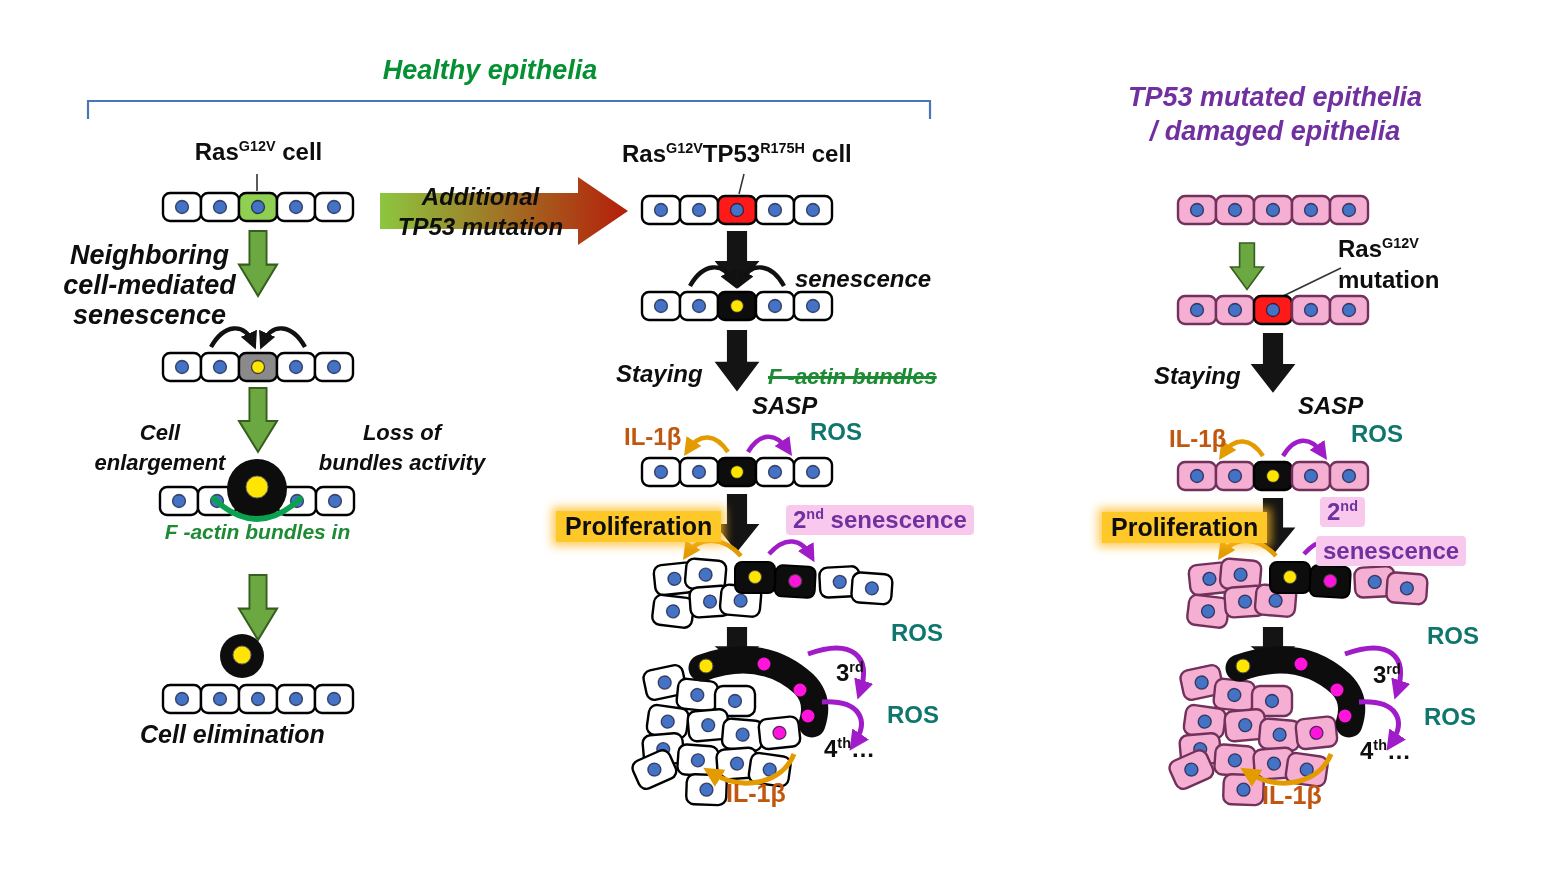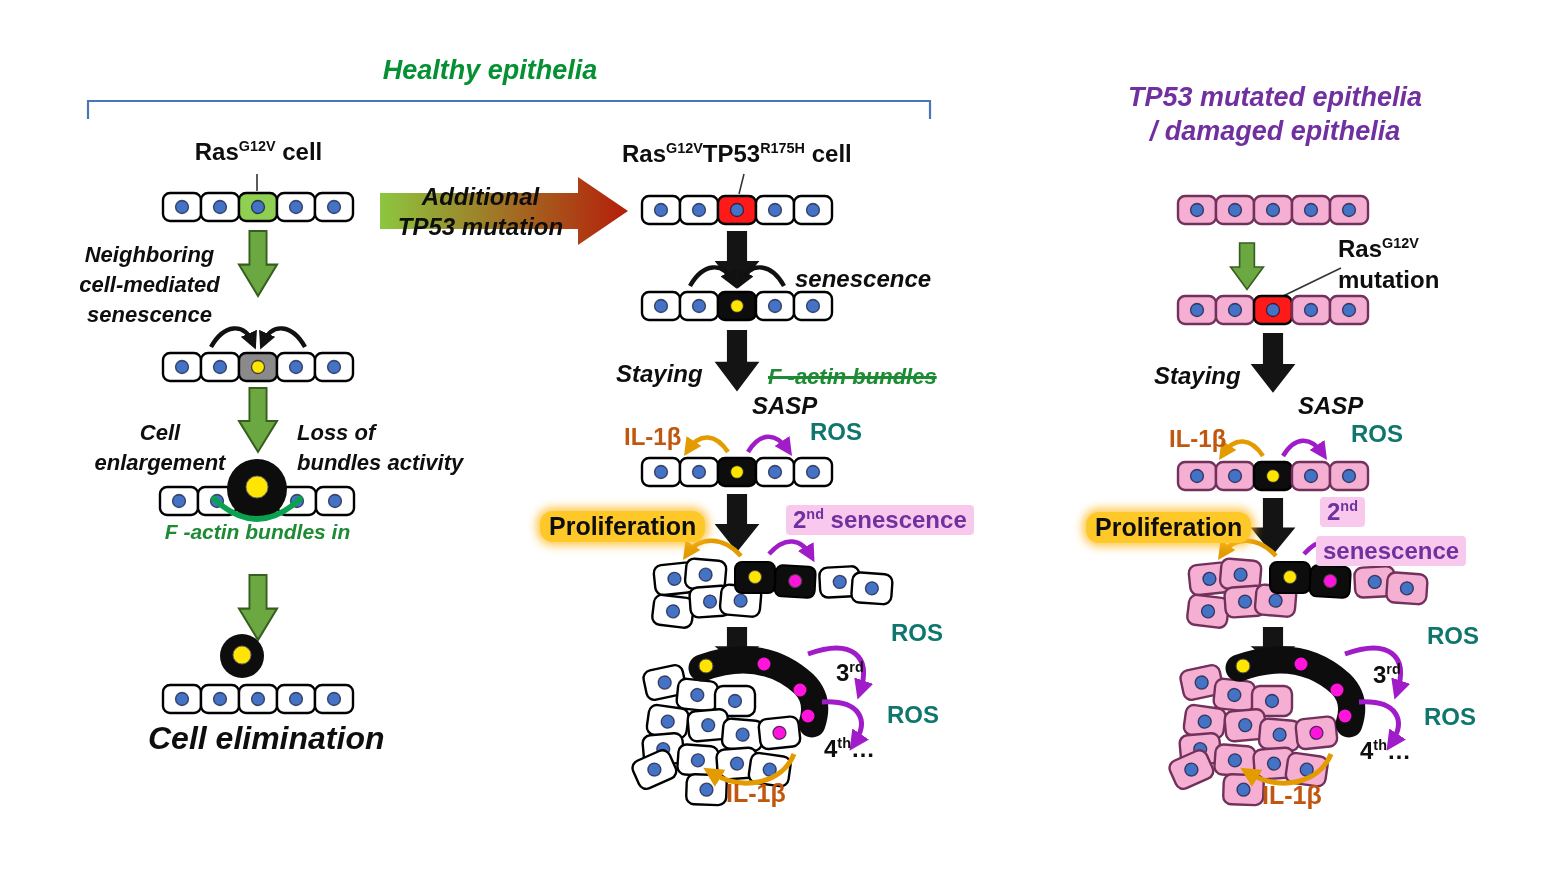--- a/index.html
+++ b/index.html
@@ -8,21 +8,21 @@
   .canvas { position:relative; width:1557px; height:876px; background:#ffffff; overflow:hidden; }
   .gfx { position:absolute; left:0; top:0; }
   .lbl { position:absolute; font-weight:700; color:#0e0e0e; white-space:nowrap; font-family:"Liberation Sans", sans-serif; }
   .it { font-style:italic; }
   .green { color:#059033; }
   .purple { color:#7030A0; }
   .brown { color:#C1570F; }
   .teal { color:#0f766e;margin-left:34px; }
   .dkgreen { color:#1E8B34; }
   .strike { text-decoration:line-through; text-decoration-thickness:2.5px; }
-  .hl-yellow { background:#FFC829; padding:1px 9px; border-radius:13px; box-shadow:0 0 9px 4px rgba(255,185,35,.75); }
+  .hl-yellow { background:#FFC829; padding:1px 9px; border-radius:0; box-shadow:0 0 9px 4px rgba(255,185,35,.75);margin-left:16px; }
   .hl-pink { background:#F8C9EC; padding:1px 7px; border-radius:4px; }
   sup { font-size:.6em; font-weight:700; }
 </style>
 </head>
 <body>
 
 <div class="canvas">
 
 <svg class="gfx" width="1557" height="876" viewBox="0 0 1557 876">
   <style>
@@ -286,41 +286,41 @@
 
 <div class="lbl it green" style="left:325px;top:55px;width:330px;text-align:center;font-size:27px">Healthy epithelia</div>
 
 <div class="lbl it purple" style="left:1085px;top:80px;width:380px;text-align:center;font-size:27px;line-height:34px">
   <div>TP53 mutated epithelia</div>
   <div>/ damaged epithelia</div>
 </div>
 
 <div class="lbl" style="left:176px;top:138px;width:165px;text-align:center;font-size:24px"><span>Ras</span><sup>G12V</sup><span> cell</span></div>
 
-<div class="lbl it" style="left:52px;top:240px;width:195px;text-align:center;font-size:22px;line-height:30px">
+<div class="lbl it" style="left:52px;top:240px;width:195px;text-align:center;font-size:27px;line-height:30px">
   <div>Neighboring</div>
   <div>cell-mediated</div>
   <div>senescence</div>
 </div>
 
 <div class="lbl it" style="left:80px;top:418px;width:160px;text-align:center;font-size:22px;line-height:30px">
   <div>Cell</div>
   <div>enlargement</div>
 </div>
 
-<div class="lbl it" style="left:297px;top:418px;width:210px;text-align:left;font-size:22px;line-height:30px">
+<div class="lbl it" style="left:297px;top:418px;width:210px;text-align:center;font-size:22px;line-height:30px">
   <div>Loss of</div>
   <div>bundles activity</div>
 </div>
 
 <div class="lbl it dkgreen" style="left:150px;top:518px;width:215px;text-align:center;font-size:21px;line-height:27px">
   <div>F -actin bundles in</div>
 </div>
 
-<div class="lbl it" style="left:148px;top:720px;width:220px;text-align:left;font-size:32px">Cell elimination</div>
+<div class="lbl it" style="left:140px;top:720px;width:220px;text-align:left;font-size:25px">Cell elimination</div>
 
 <div class="lbl it" style="left:388px;top:182px;width:185px;text-align:center;font-size:24px;line-height:30px">
   <div>Additional</div>
   <div>TP53 mutation</div>
 </div>
 
 <div class="lbl" style="left:622px;top:140px;width:275px;text-align:left;font-size:24px"><span>Ras</span><sup>G12V</sup><span>TP53</span><sup>R175H</sup><span> cell</span></div>
 
 <div class="lbl it" style="left:795px;top:265px;font-size:24px">senescence</div>
 <div class="lbl it" style="left:616px;top:360px;font-size:24px">Staying</div>

